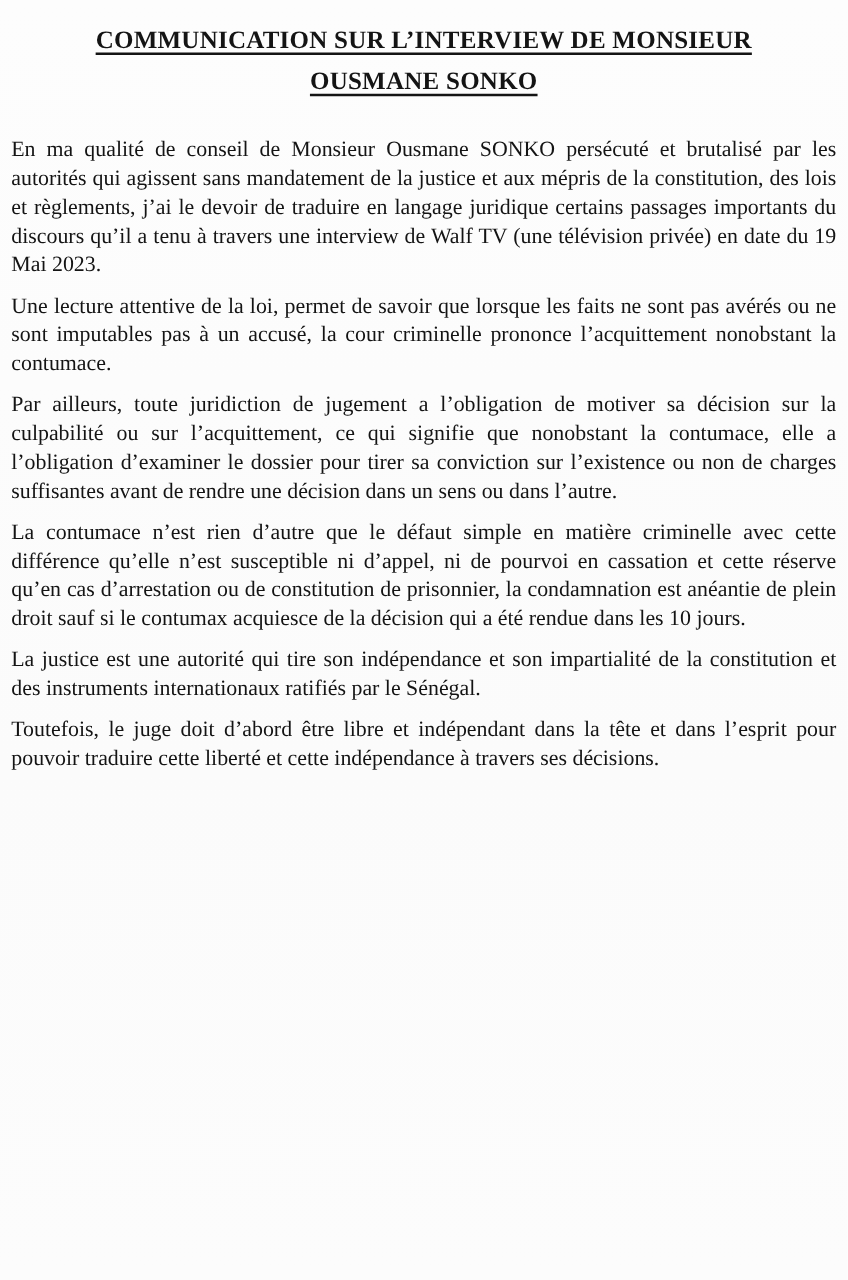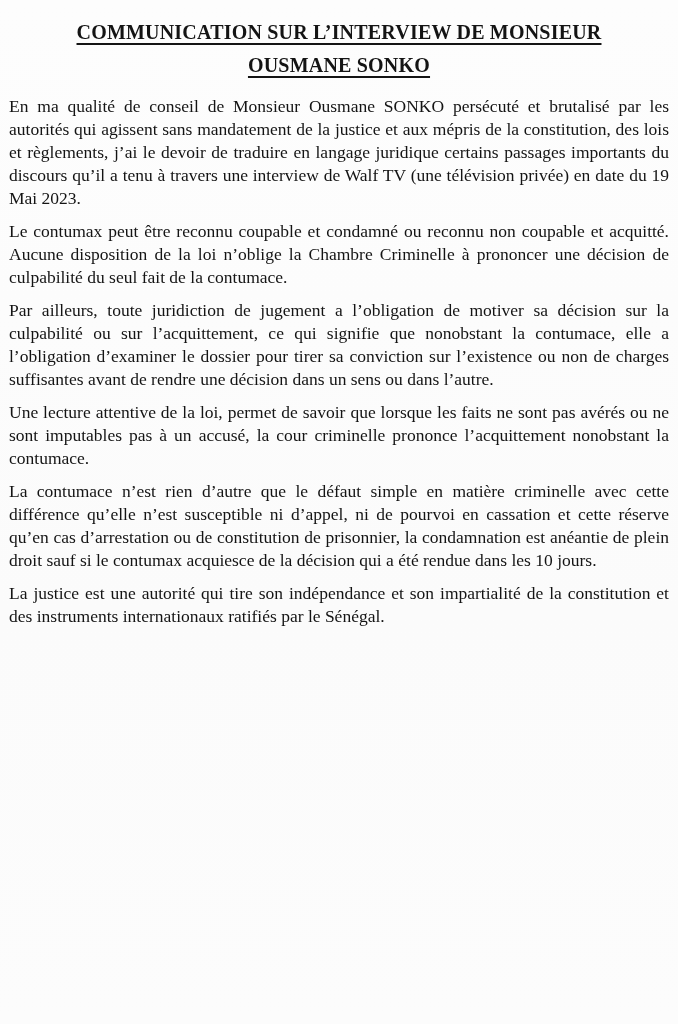--- a/index.html
+++ b/index.html
@@ -20,21 +20,21 @@
     width: 678px;
     height: 1024px;
     padding: 6px 9px 0 9px;
     background: linear-gradient(180deg, #fdfdfd 0%, #fbfbfb 60%, #fcfcfc 100%);
   }
   .doc-title {
     font-size: 20px;
     font-weight: bold;
     text-align: center;
     line-height: 33px;
-    margin: 10px 14px 13px 14px;
+    margin: 10px 14px 26px 14px;
     text-decoration: underline;
     text-decoration-thickness: 2px;
     text-underline-offset: 4px;
     letter-spacing: 0.2px;
   }
   .doc-body p.body-para {
     font-size: 17.5px;
     line-height: 23px;
     text-align: justify;
     margin: 0 0 10px 0;
@@ -51,19 +51,19 @@
     text-underline-offset: 4px;
   }
 </style>
 </head>
 <body>
 
 <div class="page">
   <h1 class="doc-title">COMMUNICATION SUR L’INTERVIEW DE MONSIEUR OUSMANE SONKO</h1>
   <div class="doc-body">
       <p class="body-para">En ma qualité de conseil de Monsieur Ousmane SONKO persécuté et brutalisé par les autorités qui agissent sans mandatement de la justice et aux mépris de la constitution, des lois et règlements, j’ai le devoir de traduire en langage juridique certains passages importants du discours qu’il a tenu à travers une interview de Walf TV (une télévision privée) en date du 19 Mai 2023.</p>
-      <p class="body-para">Le contumax peut être reconnu coupable et condamné ou reconnu non coupable et acquitté. Aucune disposition de la loi n’oblige la Chambre Criminelle à prononcer une décision de culpabilité du seul fait de la contumace.</p>
+      <p class="body-para">Une lecture attentive de la loi, permet de savoir que lorsque les faits ne sont pas avérés ou ne sont imputables pas à un accusé, la cour criminelle prononce l’acquittement nonobstant la contumace.</p>
       <p class="body-para">Par ailleurs, toute juridiction de jugement a l’obligation de motiver sa décision sur la culpabilité ou sur l’acquittement, ce qui signifie que nonobstant la contumace, elle a l’obligation d’examiner le dossier pour tirer sa conviction sur l’existence ou non de charges suffisantes avant de rendre une décision dans un sens ou dans l’autre.</p>
-      <p class="body-para">Une lecture attentive de la loi, permet de savoir que lorsque les faits ne sont pas avérés ou ne sont imputables pas à un accusé, la cour criminelle prononce l’acquittement nonobstant la contumace.</p>
       <p class="body-para">La contumace n’est rien d’autre que le défaut simple en matière criminelle avec cette différence qu’elle n’est susceptible ni d’appel, ni de pourvoi en cassation et cette réserve qu’en cas d’arrestation ou de constitution de prisonnier, la condamnation est anéantie de plein droit sauf si le contumax acquiesce de la décision qui a été rendue dans les 10 jours.</p>
       <p class="body-para">La justice est une autorité qui tire son indépendance et son impartialité de la constitution et des instruments internationaux ratifiés par le Sénégal.</p>
+      <p class="body-para">Toutefois, le juge doit d’abord être libre et indépendant dans la tête et dans l’esprit pour pouvoir traduire cette liberté et cette indépendance à travers ses décisions.</p>
     </div>
 </div>
 
 </body></html>

